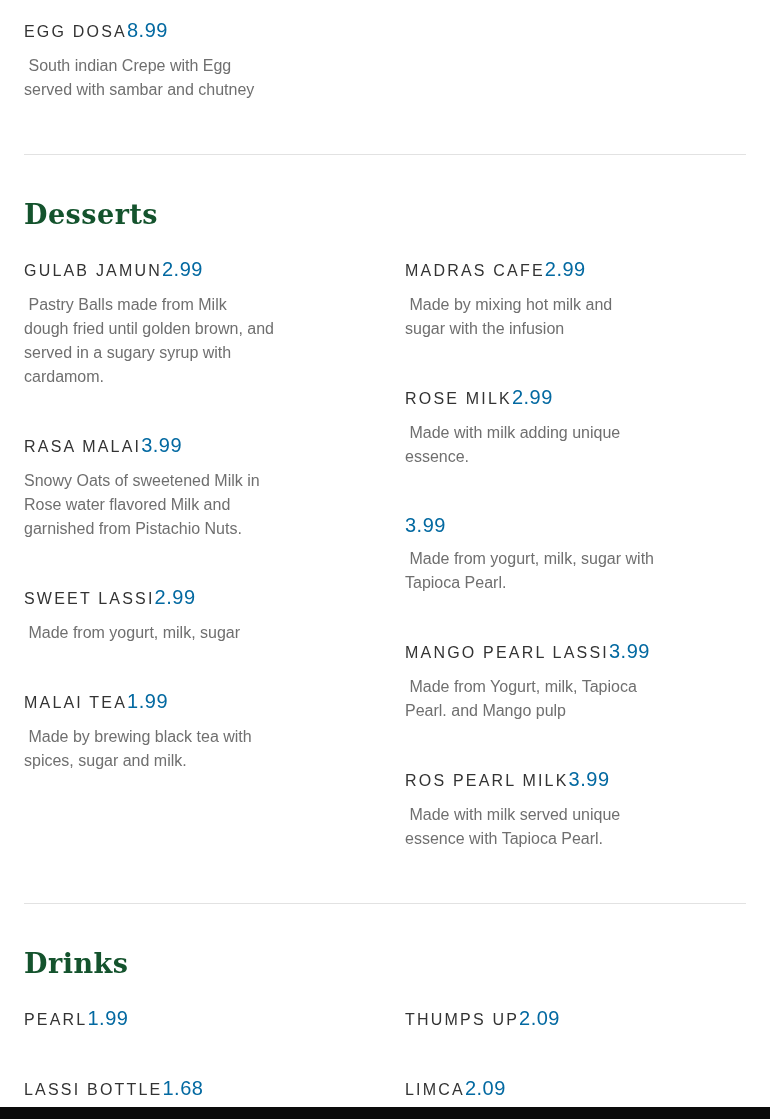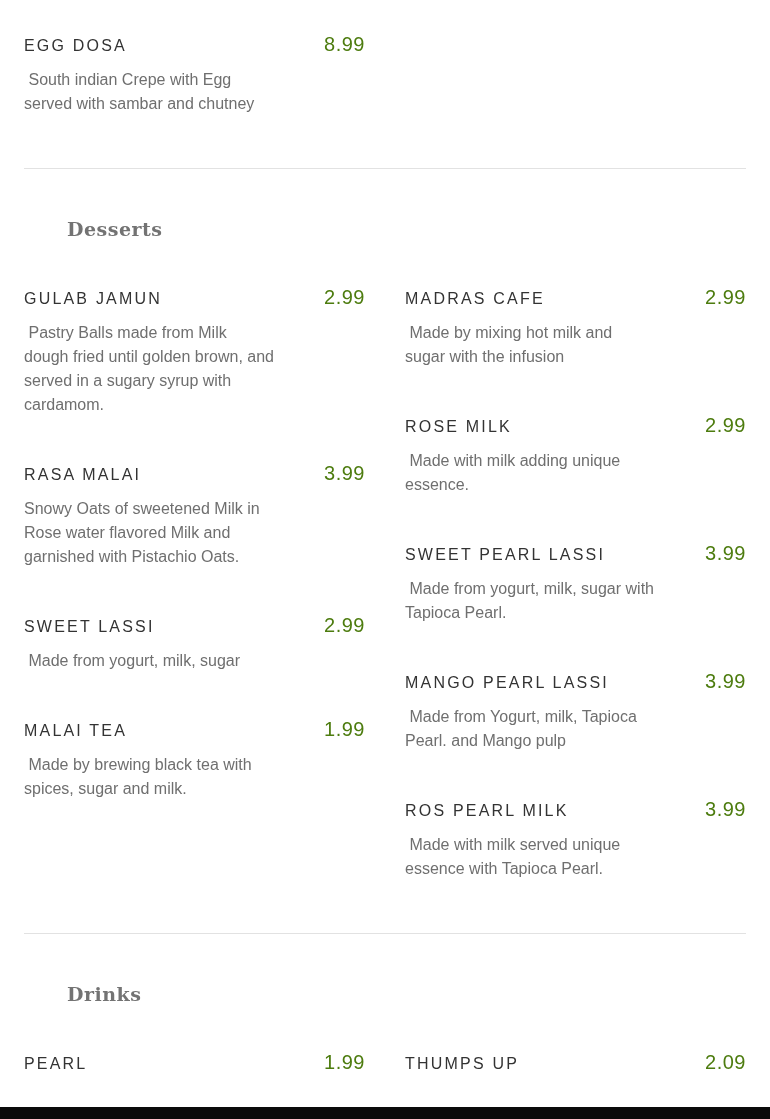--- a/index.html
+++ b/index.html
@@ -16,56 +16,53 @@
   .menu-section { display: block; }
   .menu-section.first { margin-top: 18px; }
   .divider {
     height: 1px;
     background: #e2e2e2;
     margin-top: 8px;
   }
   .section-heading {
     font-family: "DejaVu Serif", serif;
     font-weight: 700;
-    font-size: 19px;
+    font-size: 27px;
     line-height: 40px;
     letter-spacing: 0.5px;
-    color: #737373;
+    color: #14532d;
     margin-top: 40px;
     margin-bottom: 22px;
-    margin-left: 43px;
   }
   .columns {
     display: flex;
     gap: 40px;
   }
   .col {
     width: 341px;
     flex: 0 0 341px;
   }
   .menu-item {
     margin-bottom: 44px;
   }
   .item-row {
     display: flex;
-    justify-content: space-between;
     align-items: baseline;
-    margin-top: 14px;
   }
   .item-name {
     font-size: 16px;
     line-height: 24px;
     letter-spacing: 2.2px;
     color: #333333;
   }
   .item-price {
     font-size: 20px;
     line-height: 24px;
     letter-spacing: 0.5px;
-    color: #4d7c0f;
+    color: #0369a1;
   }
   .item-desc {
     margin-top: 10px;
     max-width: 250px;
     font-size: 16px;
     line-height: 24px;
     color: #6f6f6f;
     white-space: pre-wrap;
   }
   .footer-bar {
@@ -106,21 +103,21 @@
                 <div class="item-name">GULAB JAMUN</div>
                 <div class="item-price">2.99</div>
               </div>
               <div class="item-desc"> Pastry Balls made from Milk dough fried until golden brown, and served in a sugary syrup with cardamom.</div>
             </div>
             <div class="menu-item">
               <div class="item-row">
                 <div class="item-name">RASA MALAI</div>
                 <div class="item-price">3.99</div>
               </div>
-              <div class="item-desc">Snowy Oats of sweetened Milk in Rose water flavored Milk and garnished with Pistachio Oats.</div>
+              <div class="item-desc">Snowy Oats of sweetened Milk in Rose water flavored Milk and garnished from Pistachio Nuts.</div>
             </div>
             <div class="menu-item">
               <div class="item-row">
                 <div class="item-name">SWEET LASSI</div>
                 <div class="item-price">2.99</div>
               </div>
               <div class="item-desc"> Made from yogurt, milk, sugar</div>
             </div>
             <div class="menu-item">
               <div class="item-row">
@@ -140,21 +137,20 @@
             </div>
             <div class="menu-item">
               <div class="item-row">
                 <div class="item-name">ROSE MILK</div>
                 <div class="item-price">2.99</div>
               </div>
               <div class="item-desc"> Made with milk adding unique essence.</div>
             </div>
             <div class="menu-item">
               <div class="item-row">
-                <div class="item-name">SWEET PEARL LASSI</div>
                 <div class="item-price">3.99</div>
               </div>
               <div class="item-desc"> Made from yogurt, milk, sugar with Tapioca Pearl.</div>
             </div>
             <div class="menu-item">
               <div class="item-row">
                 <div class="item-name">MANGO PEARL LASSI</div>
                 <div class="item-price">3.99</div>
               </div>
               <div class="item-desc"> Made from Yogurt, milk, Tapioca Pearl. and Mango pulp</div>

